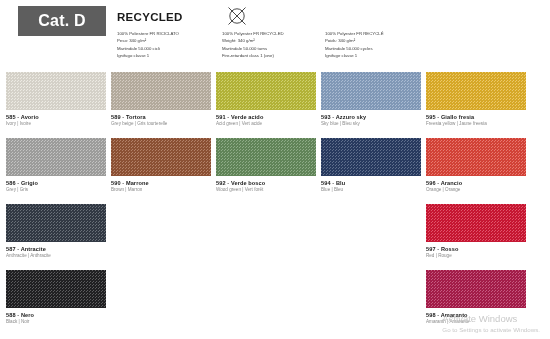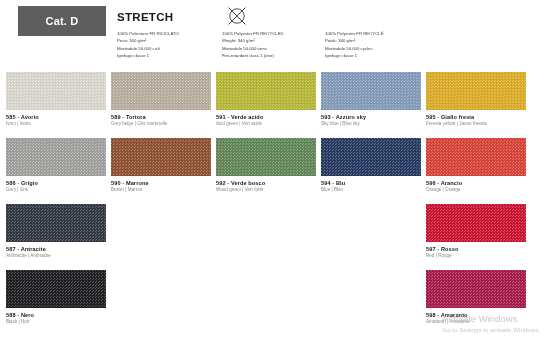--- a/index.html
+++ b/index.html
@@ -9,21 +9,21 @@
     font-family:"Liberation Sans",sans-serif;
     position:relative;
   }
   .page{position:absolute;left:0;top:0;width:550px;height:339px;background:#fff;}
 
   
   .cat-badge{
     position:absolute;left:18px;top:6px;width:88px;height:30px;
     background:#5e5e5e;color:#fff;
     display:flex;align-items:center;justify-content:center;
-    font-size:11px;font-weight:bold;letter-spacing:.2px;
+    font-size:16px;font-weight:bold;letter-spacing:.2px;
   }
   .stretch-title{
     position:absolute;left:117px;top:11px;
     font-size:11.5px;font-weight:bold;color:#1a1a1a;letter-spacing:.3px;
   }
   .spec{
     position:absolute;font-size:4.3px;line-height:1.72;color:#3a3a3a;
     white-space:nowrap;
   }
   .spec-it{left:117px;top:30px;}
@@ -71,21 +71,21 @@
   }
   .wm1{font-size:9.5px;line-height:1.2;}
   .wm2{font-size:6.2px;line-height:1.2;margin-top:1px;}
 </style>
 </head>
 <body>
 
 <div class="page">
 
   <div class="cat-badge">Cat. D</div>
-  <div class="stretch-title">STRETCH</div>
+  <div class="stretch-title">RECYCLED</div>
 
   <div class="care-icon">
     <svg viewBox="0 0 24 22" width="24" height="22">
       <circle cx="12" cy="11" r="7.2" fill="none" stroke="#4a4a4a" stroke-width="1"></circle>
       <line x1="3.5" y1="2.5" x2="20.5" y2="19.5" stroke="#4a4a4a" stroke-width="1"></line>
       <line x1="20.5" y1="2.5" x2="3.5" y2="19.5" stroke="#4a4a4a" stroke-width="1"></line>
     </svg>
   </div>
 
   <div class="spec spec-it">

